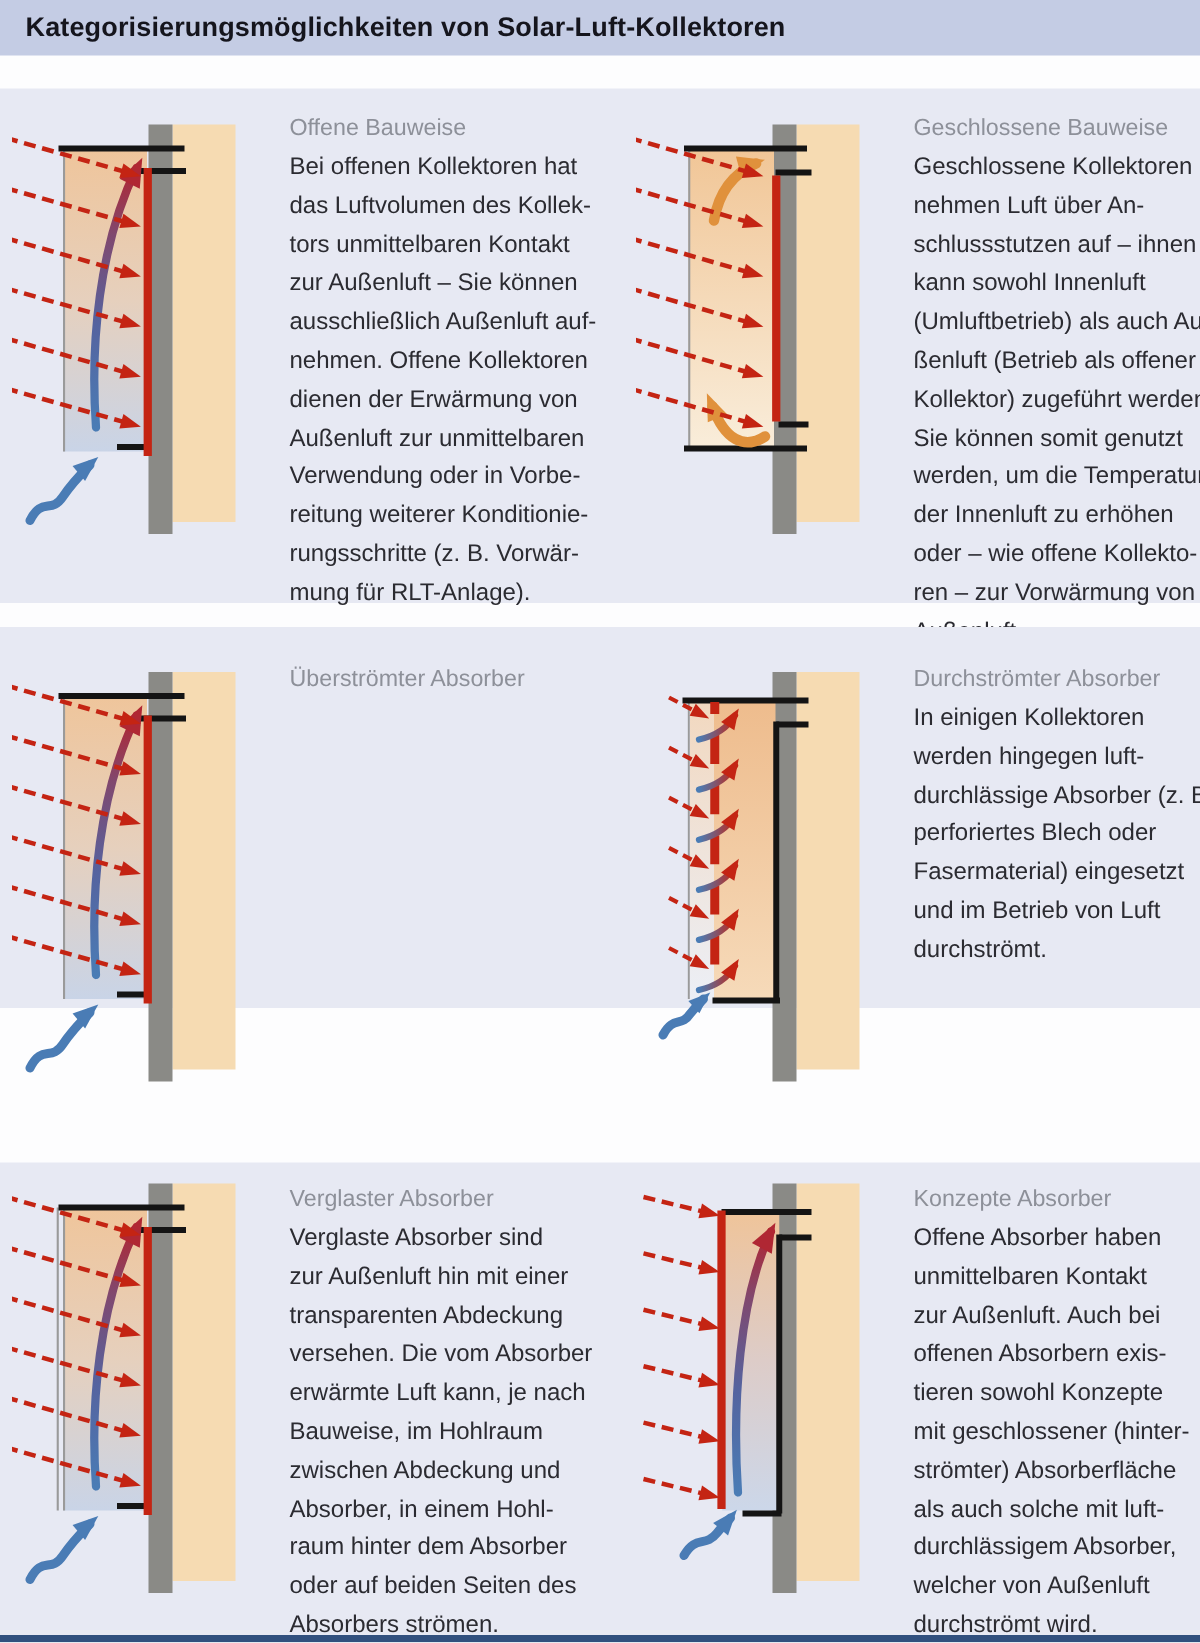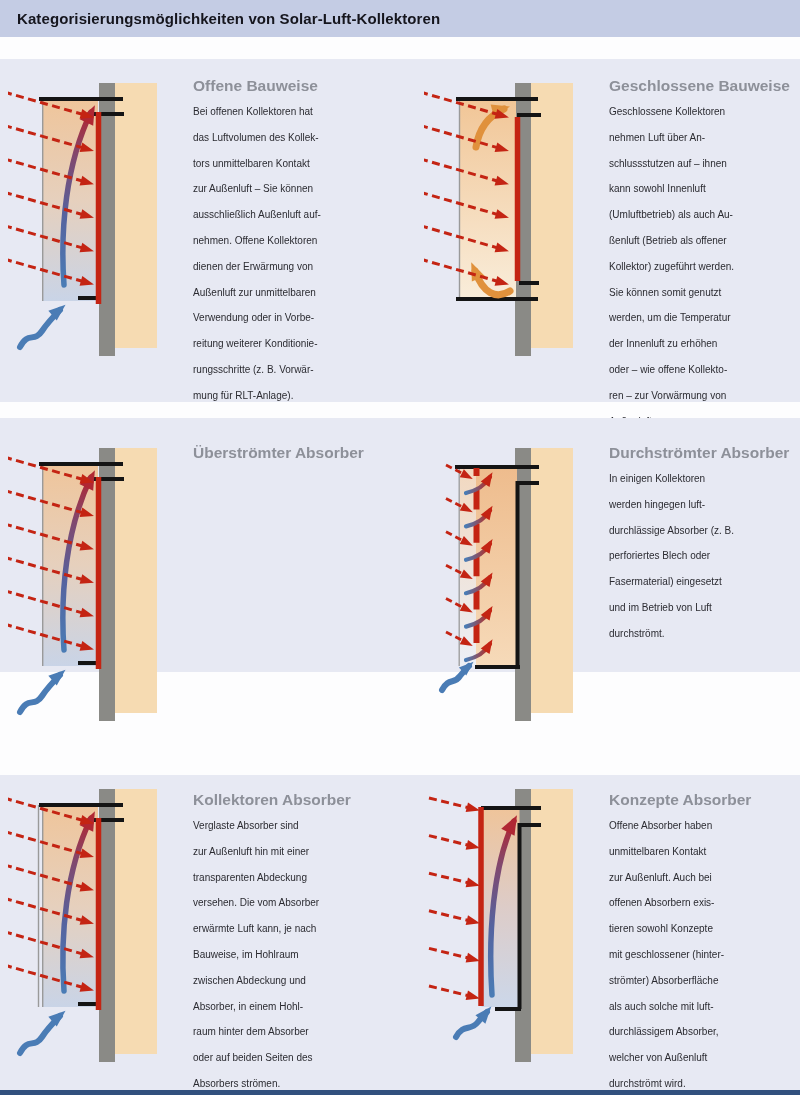--- a/index.html
+++ b/index.html
@@ -1,39 +1,39 @@
 <!DOCTYPE html>
 <html style="--title-bar-bg: #c4cce4; --title-text: #15151d; --panel-bg: #e7e9f3; --heading-gray: #8d9099; --body-text: #2b2b31; --bottom-bar-blue: #31507e;"><head>
 <meta charset="utf-8">
 <style>
   html,body{margin:0;padding:0;}
   .page{position:relative;width:800px;height:1095px;background:#fdfdfe;
         font-family:"Liberation Sans",sans-serif;overflow:hidden;}
   .title-bar{position:absolute;top:0;left:0;width:800px;height:37px;
         background:var(--title-bar-bg,#c4cce4);display:flex;align-items:center;}
-  .title-bar h1{font-size:15px;font-weight:bold;margin:0 0 0 17px;
+  .title-bar h1{font-size:18px;font-weight:bold;margin:0 0 0 17px;
         color:var(--title-text,#15151d);letter-spacing:.1px;}
   .row{position:absolute;left:0;width:800px;background:var(--panel-bg,#e7e9f3);}
   #row1{top:59px;height:343px}
   #row2{top:418px;height:254px}
   #row3{top:775px;height:316px}
   .half{position:absolute;top:0;width:400px;height:100%;}
   .half.left{left:0}
   .half.right{left:416px}
   .diagram{position:absolute;left:8px;width:175px;height:300px;}
   #row1 .diagram{top:20px}
   #row2 .diagram{top:26px}
   #row3 .diagram{top:10px}
   .text{position:absolute;left:193px;width:208px;}
   #row1 .text{top:16px}
   #row2 .text{top:24px}
   #row3 .text{top:14px}
-  .text h2{font-size:15.5px;font-weight:bold;color:var(--heading-gray,#8d9099);
+  .text h2{font-size:15.5px;font-weight:normal;color:var(--heading-gray,#8d9099);
         margin:0 0 3px 0;line-height:21px;}
-  .text p{font-size:10px;line-height:25.8px;color:var(--body-text,#2b2b31);
+  .text p{font-size:16px;line-height:25.8px;color:var(--body-text,#2b2b31);
         margin:0;white-space:pre-line;}
   .bottom-bar{position:absolute;top:1090px;left:0;width:800px;height:5px;
         background:var(--bottom-bar-blue,#31507e);}
   svg{display:block}
 </style>
 </head>
 <body>
 
 <div class="page">
 
@@ -368,21 +368,21 @@
               <line x1="-4" y1="180" x2="74.38064642517416" y2="202.26722909806085" stroke="#c42413" stroke-width="3" stroke-dasharray="8 4.5"></line>
               <polygon points="2,0 -11.5,-5 -11.5,5" transform="translate(84,205) rotate(15.85936626660569)" fill="#c42413"></polygon>
             </g>
             <g>
               <path d="M 12 268 C 20 252, 26 264, 34 252 C 40 243, 46 237, 52 231" fill="none" stroke="#4a7cb5" stroke-width="6" stroke-linecap="round"></path>
               <polygon points="2,0 -14.95,-6.5 -14.95,6.5" transform="translate(56,227) rotate(-40)" fill="#4a7cb5"></polygon>
             </g>
           </svg>
         </div>
       <div class="text">
-        <h2>Kollektoren Absorber</h2>
+        <h2>Verglaster Absorber</h2>
         <p>Verglaste Absorber sind
 zur Außenluft hin mit einer
 transparenten Abdeckung
 versehen. Die vom Absorber
 erwärmte Luft kann, je nach
 Bauweise, im Hohlraum
 zwischen Abdeckung und
 Absorber, in einem Hohl-
 raum hinter dem Absorber
 oder auf beiden Seiten des

